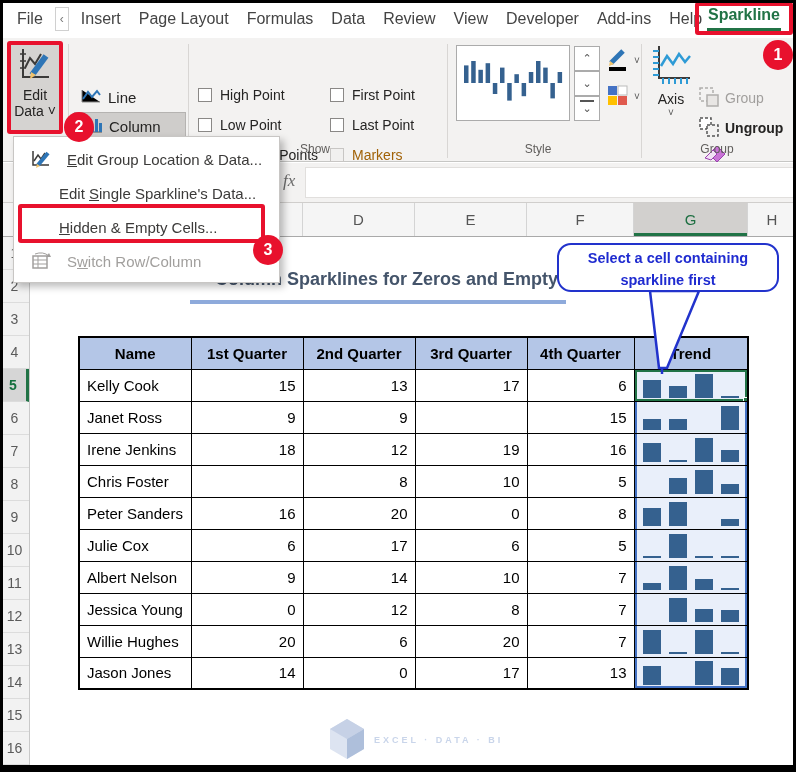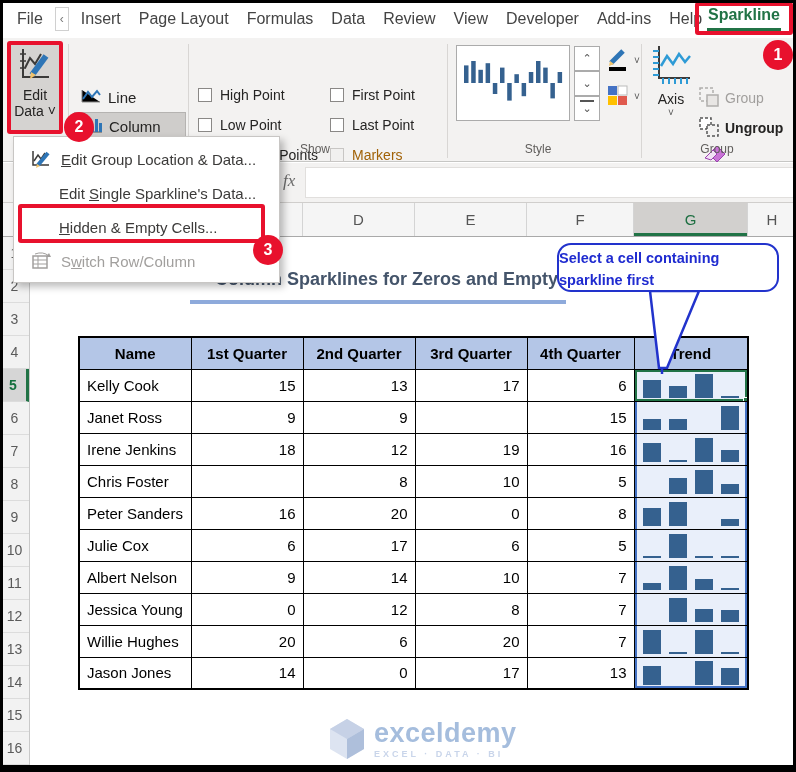--- a/index.html
+++ b/index.html
@@ -63,28 +63,28 @@
   td.num { text-align:right; }
   td.trend { padding:0; background:#e9effa; position:relative; }
   .sparkwrap { position:absolute; inset:0; display:flex; align-items:flex-end; padding:0 8px 3px 8px; gap:8px; }
   .sbar { width:20px; background:#35618f; }
   td.trend.mid { box-shadow: inset 2px 0 0 #4472c4, inset -2px 0 0 #4472c4; }
   td.trend.last { box-shadow: inset 2px 0 0 #4472c4, inset -2px 0 0 #4472c4, inset 0 -2px 0 #4472c4; }
   td.trend.active { box-shadow: inset 0 0 0 2px #217346; }
   .fillhandle { position:absolute; right:-3px; bottom:-3px; width:7px; height:7px; background:#217346; border:1px solid #fff; z-index:3; }
 
   
-  .callout { position:absolute; left:557px; top:243px; width:222px; height:49px; background:#fff; border:2.5px solid #2233cc; border-radius:14px; z-index:5; text-align:left; color:#1f2bd0; font-weight:bold; font-size:14.5px; line-height:1.5; padding-top:3px; }
+  .callout { position:absolute; left:557px; top:243px; width:222px; height:49px; background:#fff; border:2.5px solid #2233cc; border-radius:14px; z-index:5; text-align:center; color:#1f2bd0; font-weight:bold; font-size:14.5px; line-height:1.5; padding-top:3px; }
   .tailsvg { position:absolute; left:0; top:0; z-index:4; pointer-events:none; }
 
   
   .menu { position:absolute; left:13px; top:136px; width:267px; height:147px; background:#fff; border:1px solid #c8c6c4; box-shadow:4px 4px 7px rgba(0,0,0,.25); z-index:10; padding-top:5px; }
   .menuitem { height:34px; display:flex; align-items:center; font-size:15px; color:#3b3a39; position:relative; }
   .menuitem .mi-icon { width:30px; margin-left:12px; display:flex; justify-content:center; }
-  .menuitem .mi-label { margin-left:5px; }
+  .menuitem .mi-label { margin-left:11px; }
   .menuitem.noicon .mi-label { margin-left:45px; }
   .menuitem.disabled { color:#a19f9d; }
 
   
   .redbox { position:absolute; border:4px solid #e8112d; border-radius:3px; pointer-events:none; }
   .badge { position:absolute; width:30px; height:30px; border-radius:50%; background:#e8112d; color:#fff; font-size:16px; font-weight:bold; text-align:center; line-height:30px; }
 
   
   .watermark { position:absolute; left:328px; top:718px; display:flex; align-items:center; gap:8px; z-index:1; }
   .wm-text { line-height:1; }
@@ -526,19 +526,18 @@
   <div class="redbox" style="left:18px;top:204px;width:247px;height:39px;z-index:11"></div>
   <div class="badge" style="left:253px;top:235px;z-index:12">3</div>
 
   <div class="watermark">
     <svg width="38" height="42" viewBox="0 0 38 42">
       <polygon points="19,1 36,11 36,31 19,41 2,31 2,11" fill="#dde4f1"></polygon>
       <polygon points="19,1 36,11 19,21 2,11" fill="#c6d1e6"></polygon>
       <polygon points="19,21 36,11 36,31 19,41" fill="#aebfdb"></polygon>
     </svg>
     <div class="wm-text">
-      <div class="wm-brand">exceldemy</div>
       <div class="wm-tag">EXCEL · DATA · BI</div>
     </div>
   </div>
 
   <div class="frame"></div>
 </div>
 
 </body></html>

